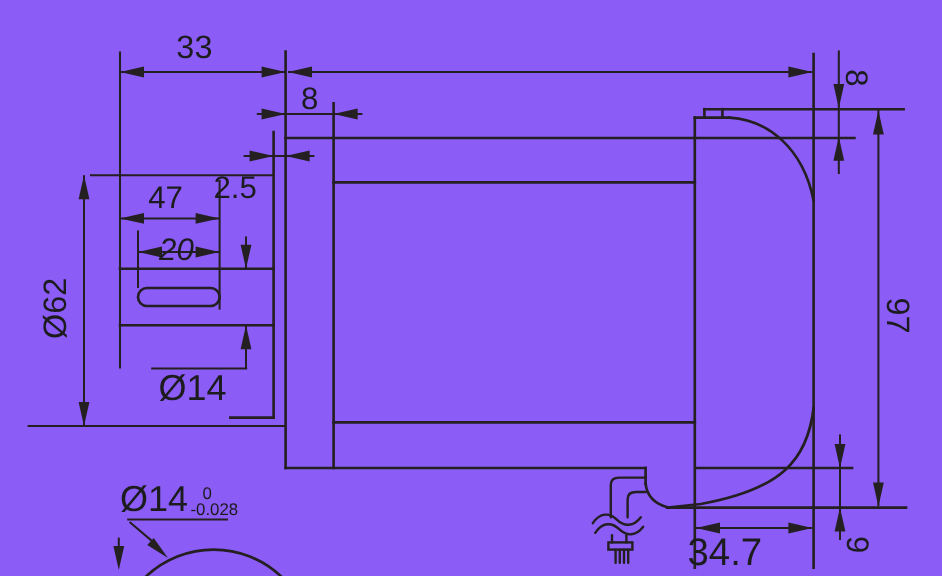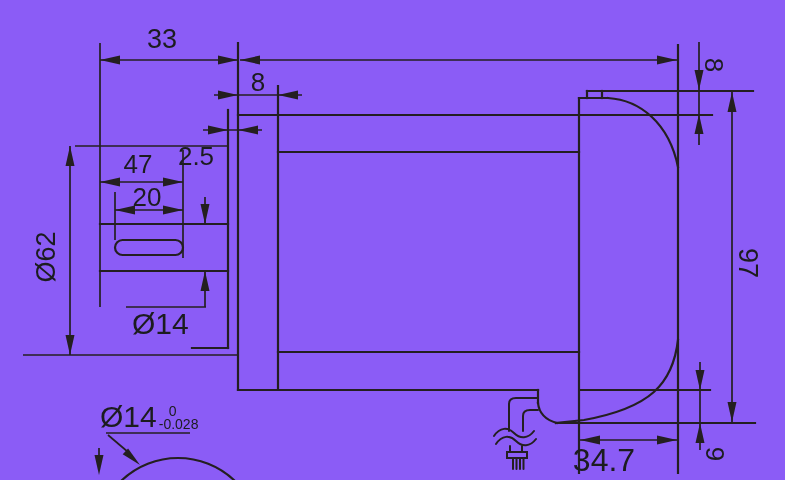--- a/index.html
+++ b/index.html
@@ -132,21 +132,21 @@
 
   <div class="lbl fs27" style="left:139px;top:26px;width:46px;">33</div>
 
 
   <div class="lbl fs26" style="left:245px;top:69px;width:26px;">8</div>
 
   <div class="lbl fs26" style="left:173px;top:99px;width:46px;margin-top:44px;">2.5</div>
 
   <div class="lbl fs26" style="left:115px;top:151px;width:46px;">47</div>
 
-  <div class="lbl fs26" style="left:124px;top:184px;width:46px;">20</div>
+  <div class="lbl fs26" style="left:124px;top:195px;width:46px;font-style:italic;">20</div>
 
   <div class="lbl fs27 rotm90" style="left:7px;top:243px;width:80px;height:28px;">Ø62</div>
 
   <div class="lbl fs30" style="left:132px;top:309px;width:48px;">Ø14</div>
 
   <div class="lbl tol" style="left:100px;top:402px;">
     <span class="nominal">Ø14</span>
     <span class="stack">
       <span class="u">0</span>
       <span class="l">-0.028</span>

